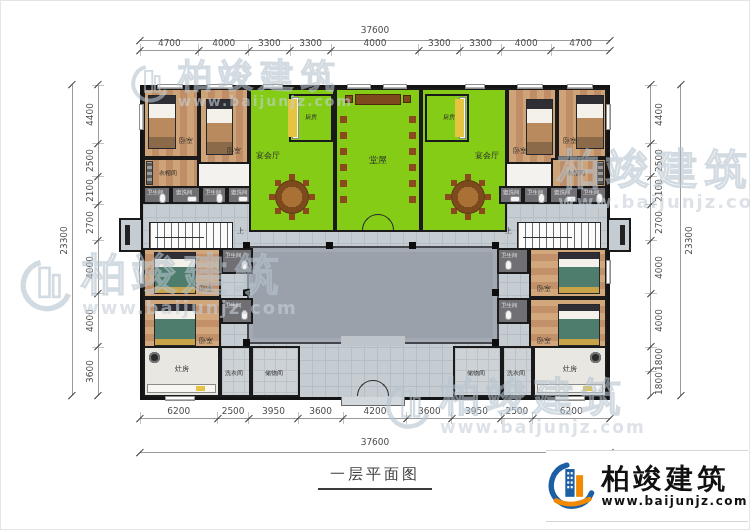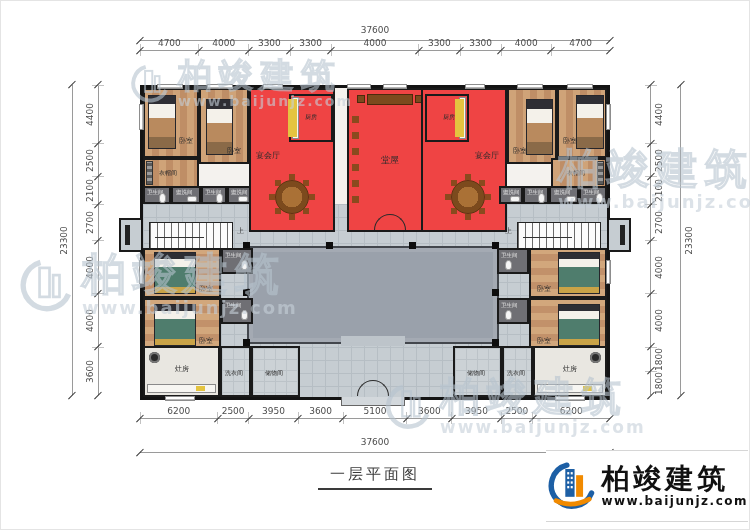--- a/index.html
+++ b/index.html
@@ -34,21 +34,21 @@
   .vdim.rside.total>.tick.t0,.vdim.rside.total>.tick.t1{right:auto;left:-5px;}
 
   
   #plan{position:absolute;left:140px;top:85px;width:464px;height:309px;border:3px solid #141414;background:#f4f2ee;}
   .tile{position:absolute;background-color:#c6cdd2;
         background-image:linear-gradient(#b6bec4 1px,transparent 1px),linear-gradient(90deg,#b6bec4 1px,transparent 1px);
         background-size:13px 13px;}
   .room{position:absolute;border:2px solid #1a1a1a;box-sizing:border-box;}
   .wood1{background:repeating-linear-gradient(90deg,#cfa378 0 7px,#bf8e66 7px 14px);}
   .wood2{background:repeating-linear-gradient(0deg,#d2a77c 0 7px,#c2916a 7px 14px);}
-  .whitefloor{background:#ef4444;}
+  .whitefloor{background:#84cc16;}
   .stovefloor{background:#e9e7e1;}
   .darkfloor{background:#6f6f74;}
   .tileroom{background-color:#ccd2d6;background-image:linear-gradient(#bcc3c8 1px,transparent 1px),linear-gradient(90deg,#bcc3c8 1px,transparent 1px);background-size:11px 11px;}
   .court{position:absolute;background:#9aa1ab;border:2px solid #43474d;box-shadow:inset 0 0 0 4px rgba(255,255,255,.10);box-sizing:border-box;}
   .walkway{position:absolute;background:#bdc4ca;}
   .col{position:absolute;width:7px;height:7px;background:#0d0d0d;}
   .lbl{position:absolute;font-size:8px;color:#2c2c2c;line-height:1;white-space:nowrap;}
   .lbl.s9{font-size:9px;}
   .lbl.s7{font-size:7px;}
   .lbl.s6{font-size:6px;}
@@ -161,21 +161,21 @@
     </div>
     <div class="dseg h" style="flex-grow: 3950; flex-basis: 0px;">
       <span class="hlab">3950</span>
       <i class="tick"></i>
     </div>
     <div class="dseg h" style="flex-grow: 3600; flex-basis: 0px;">
       <span class="hlab">3600</span>
       <i class="tick"></i>
     </div>
     <div class="dseg h" style="flex-grow: 5100; flex-basis: 0px;">
-      <span class="hlab">5100</span>
+      <span class="hlab">4200</span>
       <i class="tick"></i>
     </div>
     <div class="dseg h" style="flex-grow: 3600; flex-basis: 0px;">
       <span class="hlab">3600</span>
       <i class="tick"></i>
     </div>
     <div class="dseg h" style="flex-grow: 3950; flex-basis: 0px;">
       <span class="hlab">3950</span>
       <i class="tick"></i>
     </div>
@@ -309,21 +309,21 @@
   <div class="room whitefloor" style="left:106px;top:0;width:86px;height:144px">
     <span class="lbl" style="left:5px;top:62px">宴会厅</span>
     <div class="room whitefloor" style="left:38px;top:4px;width:44px;height:48px">
       <i class="counter" style="left:1px;top:1px;width:7px;height:42px"></i>
       <span class="lbl s6" style="left:14px;top:18px">厨房</span>
     </div>
     <i class="chairdots" style="left:38px;top:104px"></i>
     <i class="rt" style="left:24px;top:90px"></i>
   </div>
 
-  <div class="room whitefloor" style="left:204px;top:0;width:86px;height:144px">
+  <div class="room whitefloor" style="left:192px;top:0;width:86px;height:144px">
     <i class="altar" style="left:18px;top:4px;width:46px;height:11px"></i>
     <i class="altar" style="left:8px;top:5px;width:8px;height:8px"></i>
     <i class="altar" style="left:66px;top:5px;width:8px;height:8px"></i>
     <i class="chairs" style="left:3px;top:26px;height:96px"></i>
     <i class="chairs" style="left:72px;top:26px;height:96px"></i>
     <span class="lbl s9" style="left:32px;top:66px">堂屋</span>
     <i class="arc ul" style="left:25px;top:124px"></i>
     <i class="arc ur" style="left:41px;top:124px"></i>
   </div>
 

